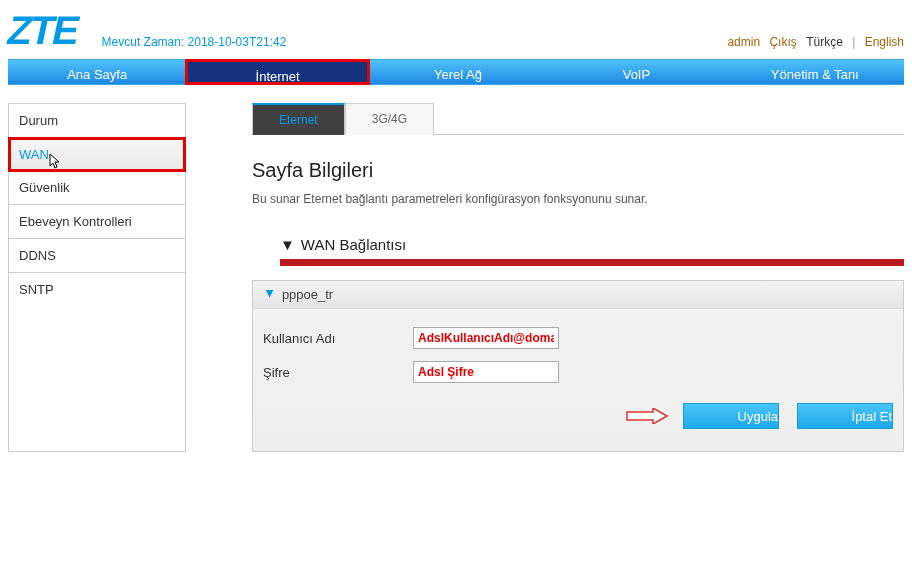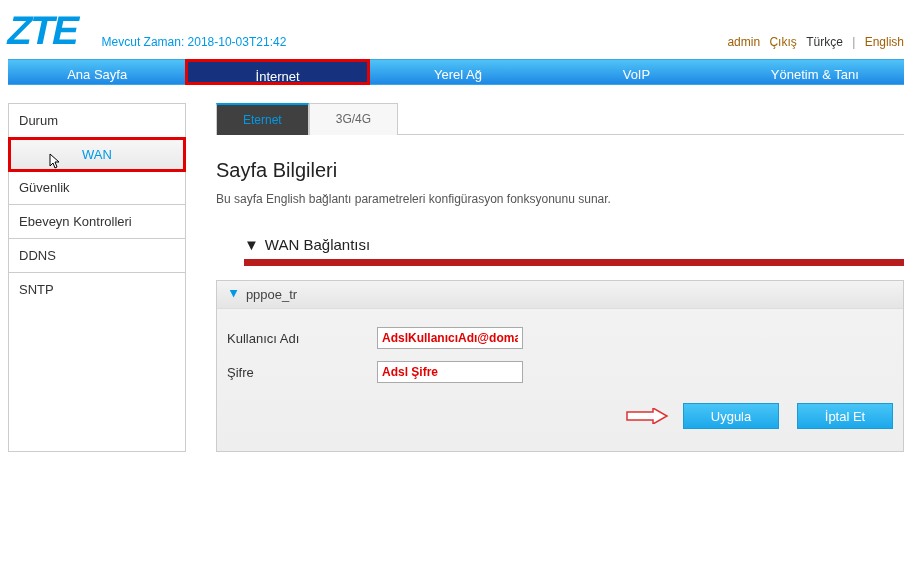--- a/index.html
+++ b/index.html
@@ -13,26 +13,26 @@
 .userlinks { font-size: 12px; margin-bottom: 4px; }
 .userlinks a { color: #a16207; text-decoration: none; margin-left: 6px; }
 .userlinks .sep { color: #999; margin-left: 6px; }
 .userlinks .lang { color: #333; margin-left: 6px; }
 
 .mainnav { display: flex; background: linear-gradient(#4fc3f7,#1e88e5); height: 26px; border-top: 1px solid #3ba8e6; border-bottom: 1px solid #3ba8e6; }
 .mainnav .navitem { flex: 1; text-align: center; line-height: 30px; color: #fff; font-size: 13px; cursor: pointer; }
 .mainnav .navitem.active { background: #16327e; }
 .mainnav .hl { border: 3px solid #e30000; margin: -1px -1px; }
 
-.body { display: flex; margin-top: 18px; }
+.body { display: flex; margin-top: 18px; gap: 36px; }
 .sidebar { width: 178px; border: 1px solid #ccc; }
 .sidebar .sitem { padding: 9px 10px; border-bottom: 1px solid #ccc; cursor: pointer; background: #fff; color: #333; }
 .sidebar .sitem:last-child { border-bottom: none; }
 .sidebar .sitem.active { color: #0099e6; background: linear-gradient(#f7f7f7,#e9e9e9); }
-.sidebar .sitem.hl { border: 3px solid #e30000; margin: -1px; padding: 7px 20px; position: relative; text-align: center; }
+.sidebar .sitem.hl { border: 3px solid #e30000; margin: -1px; padding: 7px 8px; position: relative; }
 .sidebar .sitem.hl .cursor { position: absolute; left: 38px; top: 13px; font-size: 14px; color: #000; }
 
 .content { flex: 1; margin-left: 30px; }
 .tabs { display: flex; border-bottom: 1px solid #ccc; }
 .tabs .tab { padding: 8px 26px; border: 1px solid #ccc; border-bottom: none; margin-right: 0; margin-bottom: -1px; cursor: pointer; background: #f7f7f7; color: #666; font-size: 12px; }
 .tabs .tab.active { border-top: 2px solid #0099e6; background: #404040; color: #0099e6; position: relative; }
 .tabs .tab.active::after { content: ""; position: absolute; left: 0; right: 0; bottom: -1px; height: 1px; background: #fff; }
 
 .ptitle { font-size: 20px; font-weight: 300; margin: 24px 0 10px 0; color: #222; }
 .pdesc { color: #555; font-size: 12px; margin-bottom: 24px; }
@@ -43,21 +43,21 @@
 .panel { border: 1px solid #ccc; background: linear-gradient(#f3f3f3,#eee); }
 .panel-hd { padding: 6px 10px; color: #444; background: linear-gradient(#f3f3f3,#e5e5e5); border-bottom: 1px solid #ddd; font-size: 13px; }
 .panel-hd .open { color: #0099e6; display: inline-block; margin-right: 6px; transform: rotate(180deg); }
 .panel-body { padding: 18px 10px 22px 10px; position: relative; }
 
 .frow { display: flex; align-items: center; margin-bottom: 12px; }
 .frow .flab { width: 150px; font-size: 13px; color: #333; }
 .frow input { width: 146px; height: 22px; border: 1px solid #aaa; padding: 0 4px; font-size: 12px; color: #e30000; font-weight: 700; background: #fff; }
 
 .btnrow { display: flex; justify-content: flex-end; align-items: center; gap: 18px; margin-top: 20px; }
-.btn { width: 96px; height: 26px; background: linear-gradient(#49c5f7,#1ca8eb); border: 1px solid #1a9bd6; color: #fff; font-size: 13px; cursor: pointer; }
+.btn { width: 96px; height: 26px; background: linear-gradient(#49c5f7,#1ca8eb); border: 1px solid #1a9bd6; color: #fff; font-size: 13px; cursor: pointer; text-align: right; }
 .arrow { width: 44px; height: 16px; position: relative; margin-right: -4px; }
 .arrow svg { width: 44px; height: 16px; }
 </style>
 </head>
 <body>
 
 <div class="container">
 
   <div class="top">
     <div class="logo">
@@ -98,21 +98,21 @@
       <div class="sitem">SNTP</div>
     </div>
 
     <div class="content">
       <div class="tabs">
         <div class="tab active">Eternet</div>
         <div class="tab">3G/4G</div>
       </div>
 
       <div class="ptitle">Sayfa Bilgileri</div>
-      <div class="pdesc">Bu sayfa English bağlantı parametreleri konfigürasyon fonksyonunu sunar.</div>
+      <div class="pdesc">Bu sunar Eternet bağlantı parametreleri konfigürasyon fonksyonunu sunar.</div>
 
       <div class="section-hd">
         <span class="tri">▼</span><span>WAN Bağlantısı</span>
       </div>
 
       <div class="panel">
         <div class="panel-hd">
           <span class="open">▲</span><span>pppoe_tr</span>
         </div>
         <div class="panel-body">

